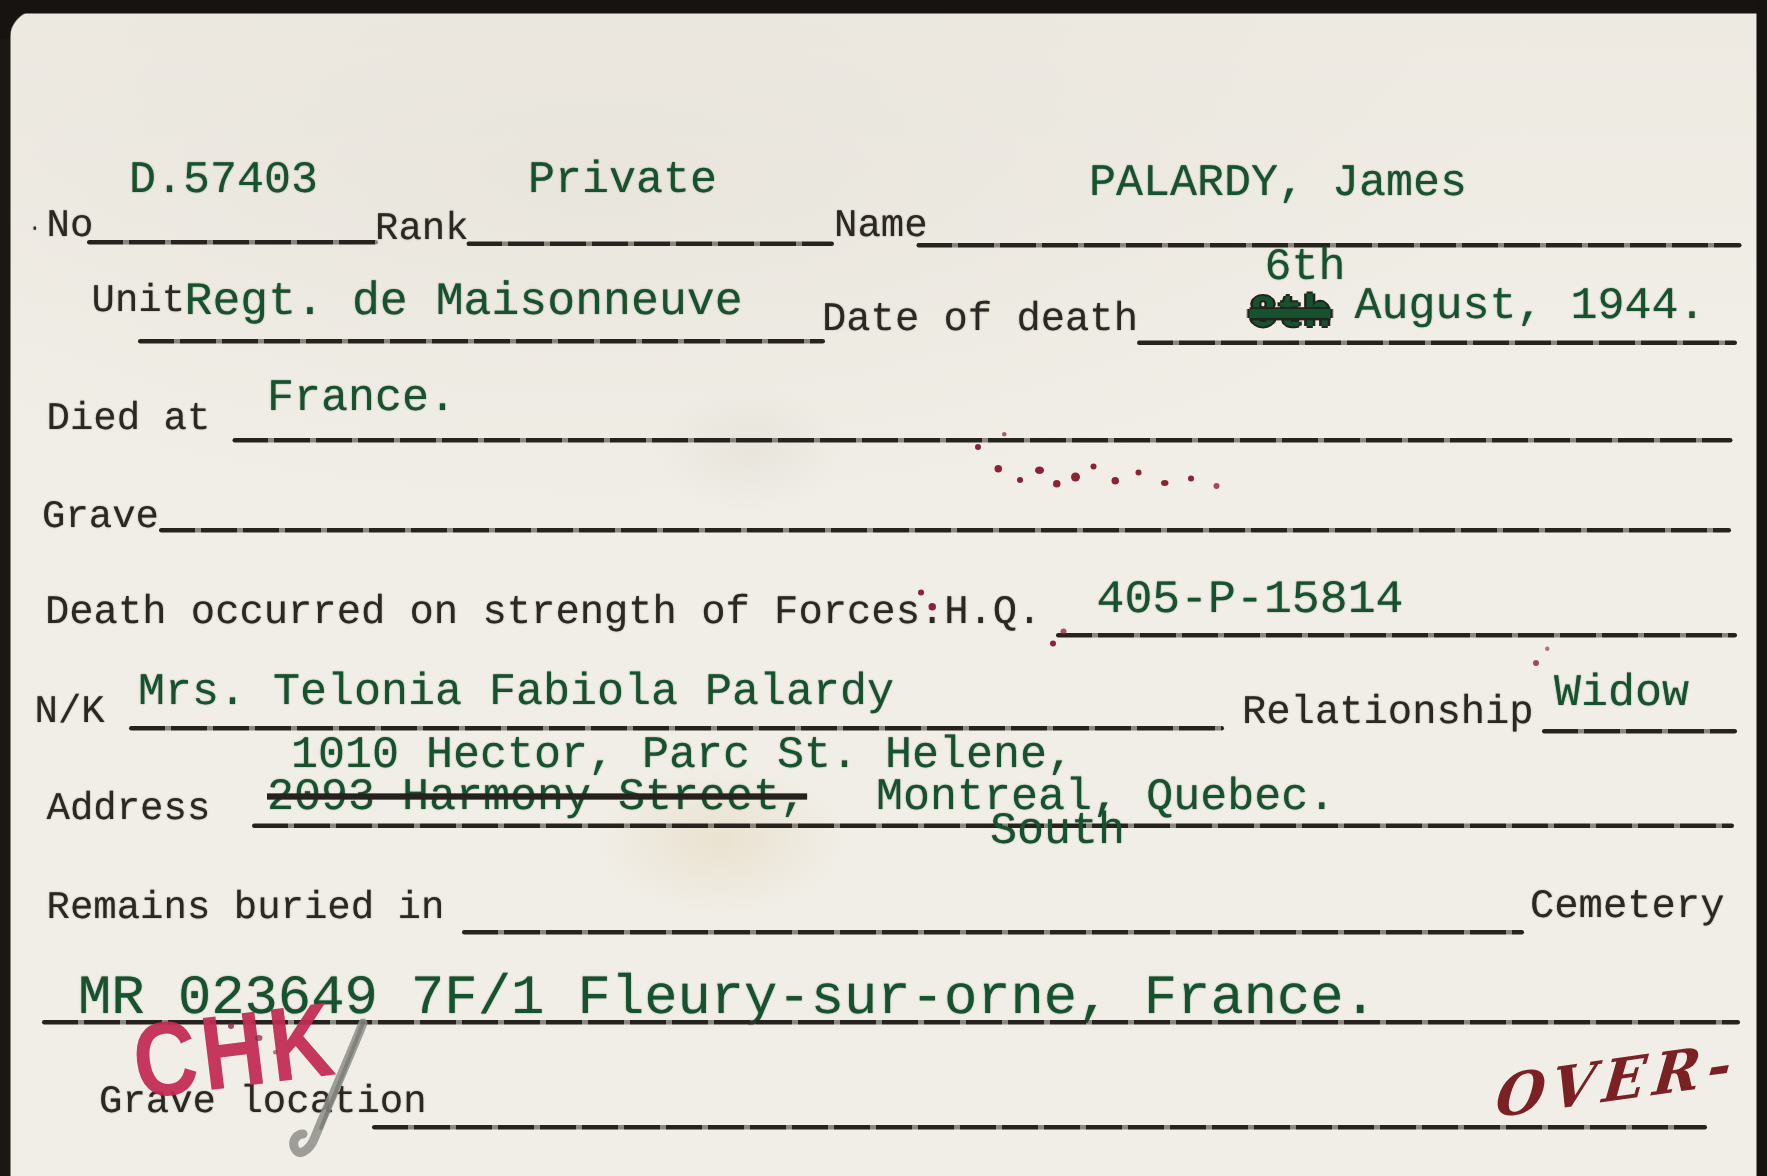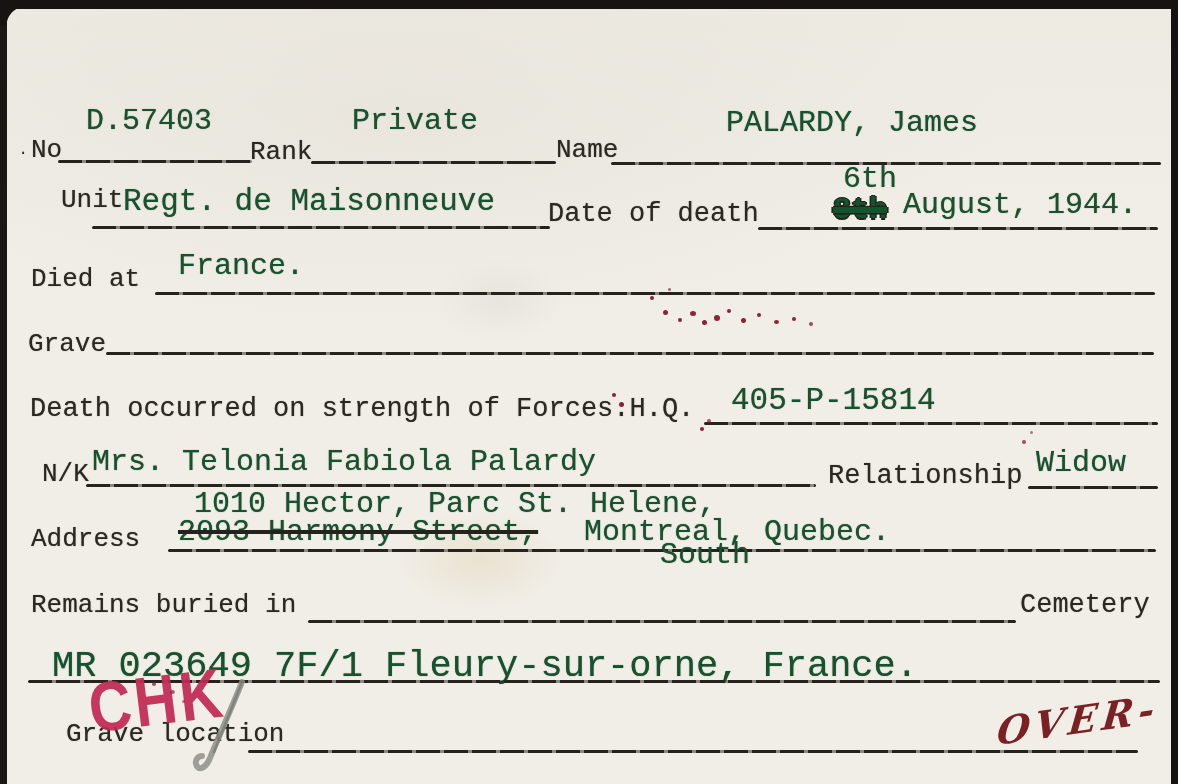--- a/index.html
+++ b/index.html
@@ -83,21 +83,21 @@
   <span class="val" style="left:178px;top:251px;">France.</span>
   <div class="rule" style="left:155px;top:292px;width:1000px;"></div>
 
   <span class="lbl" style="left:28px;top:331px;">Grave</span>
   <div class="rule" style="left:106px;top:352px;width:1048px;"></div>
 
   <span class="lbl" style="left:30px;top:396px;font-size:27px;">Death occurred on strength of Forces.H.Q.</span>
   <span class="val" style="left:731px;top:385px;font-size:31px;">405-P-15814</span>
   <div class="rule" style="left:704px;top:422px;width:454px;"></div>
 
-  <span class="lbl" style="left:42px;top:461px;text-align:center;">N/K</span>
+  <span class="lbl" style="left:23px;top:461px;text-align:center;">N/K</span>
   <span class="val" style="left:92px;top:447px;">Mrs. Telonia Fabiola Palardy</span>
   <div class="rule" style="left:86px;top:484px;width:730px;"></div>
 
   <span class="lbl" style="left:828px;top:463px;font-size:27px;text-align:right;">Relationship</span>
   <span class="val" style="left:1036px;top:448px;">Widow</span>
   <div class="rule" style="left:1028px;top:486px;width:130px;"></div>
 
   <span class="val" style="left:194px;top:489px;">1010 Hector, Parc St. Helene,</span>
   <span class="lbl" style="left:31px;top:526px;">Address</span>
   <div class="val addr-row" style="left:178px;top:517px;gap:32px;">

